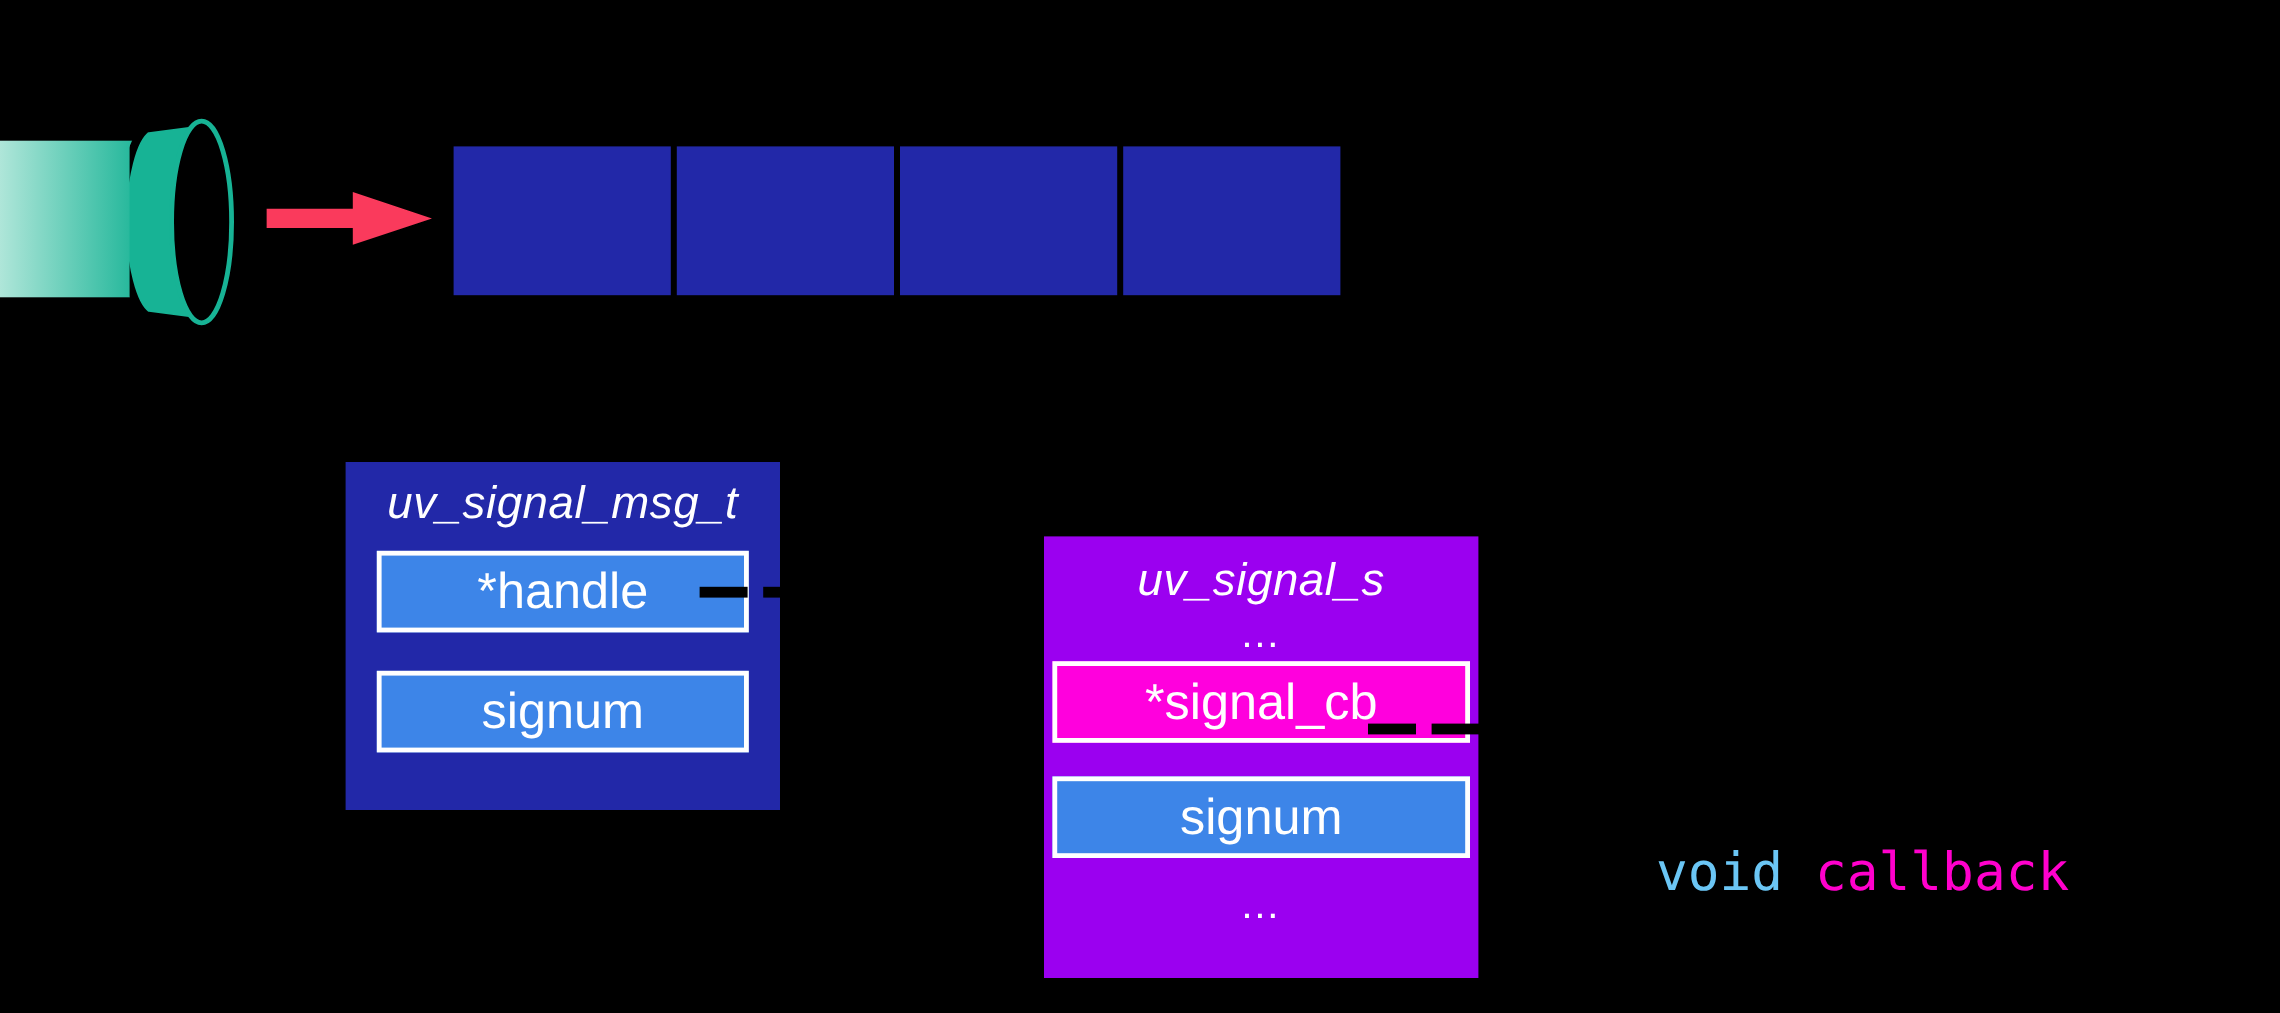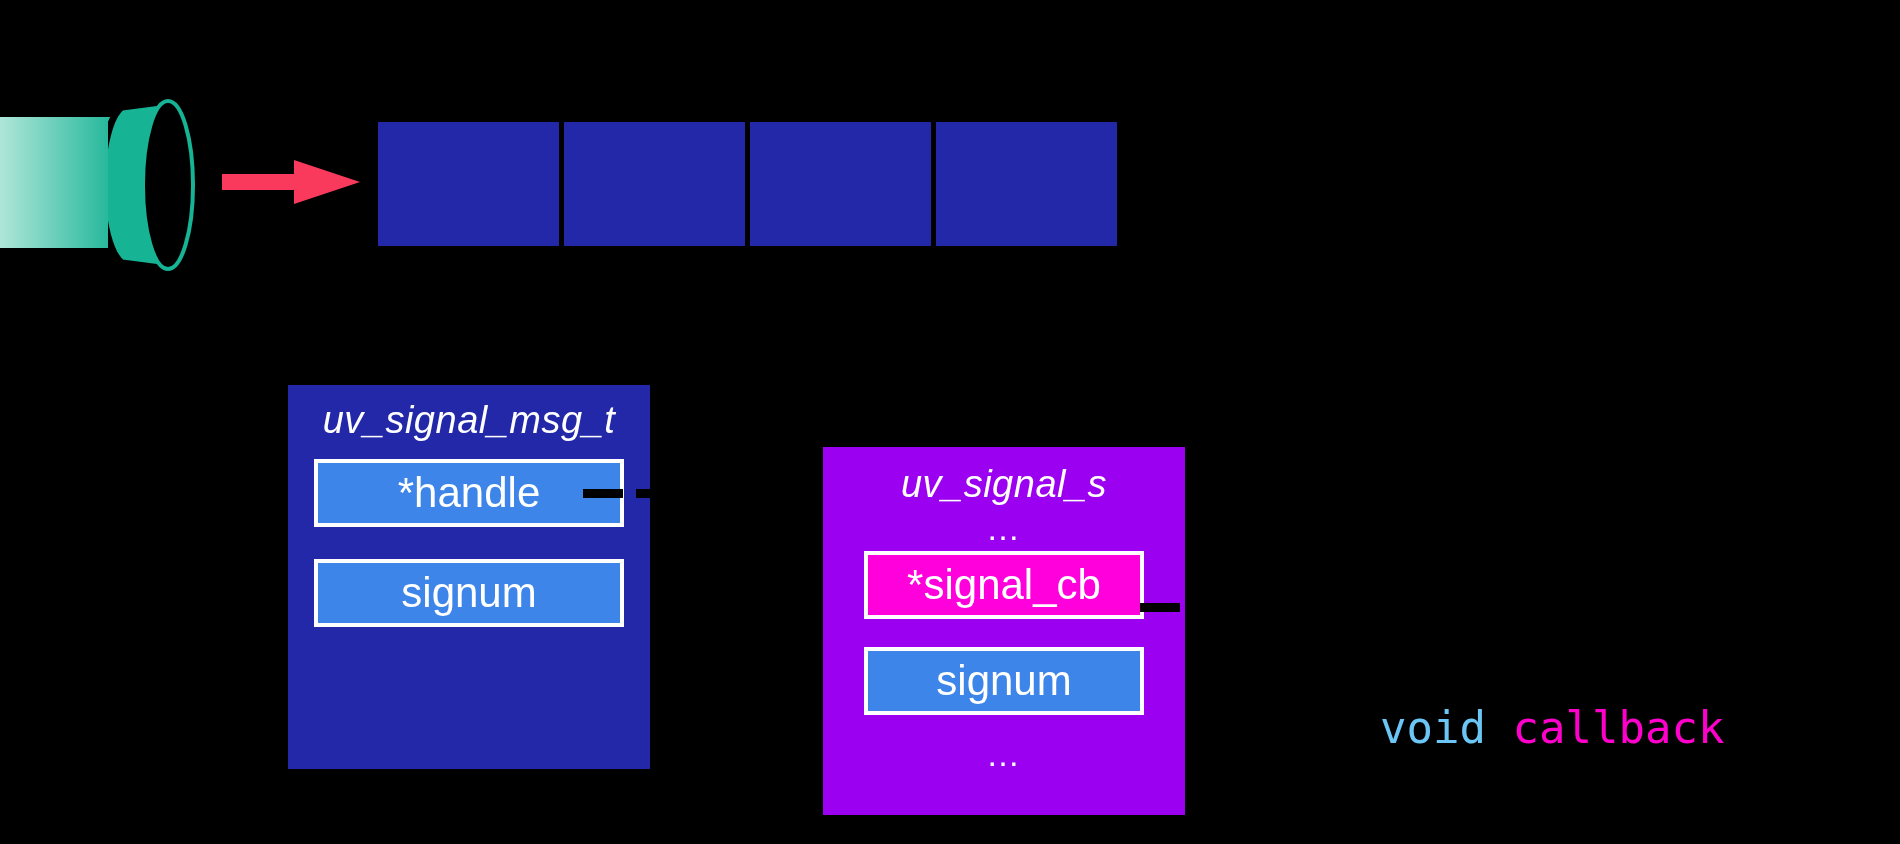--- a/index.html
+++ b/index.html
@@ -93,43 +93,43 @@
     white-space: nowrap;
   }
   .field-blue { background: #3D85E8; }
   .field-magenta { background: #FF00DD; }
 
   
   #msg-struct {
     left: 288px;
     top: 385px;
     width: 362px;
-    height: 384px;
+    height: 290px;
     background: #2228A8;
     padding-top: 16px;
   }
   #msg-struct .field {
     width: 310px;
     height: 68px;
   }
   #msg-field-handle { margin-top: 20px; }
   #msg-field-signum { margin-top: 32px; }
 
   
   #signal-struct {
-    left: 823px;
+    left: 870px;
     top: 447px;
     width: 362px;
     height: 368px;
     background: #9B00F0;
     padding-top: 18px;
     align-items: center;
   }
   #signal-struct .field {
-    width: 280px;
+    width: 348px;
     height: 68px;
   }
   #sig-ellipsis-top { margin-top: 8px; }
   #sig-field-cb { margin-top: 6px; }
   #sig-field-signum { margin-top: 28px; }
   #sig-ellipsis-bottom { margin-top: 22px; }
 
   
   .dash-seg {
     position: absolute;

